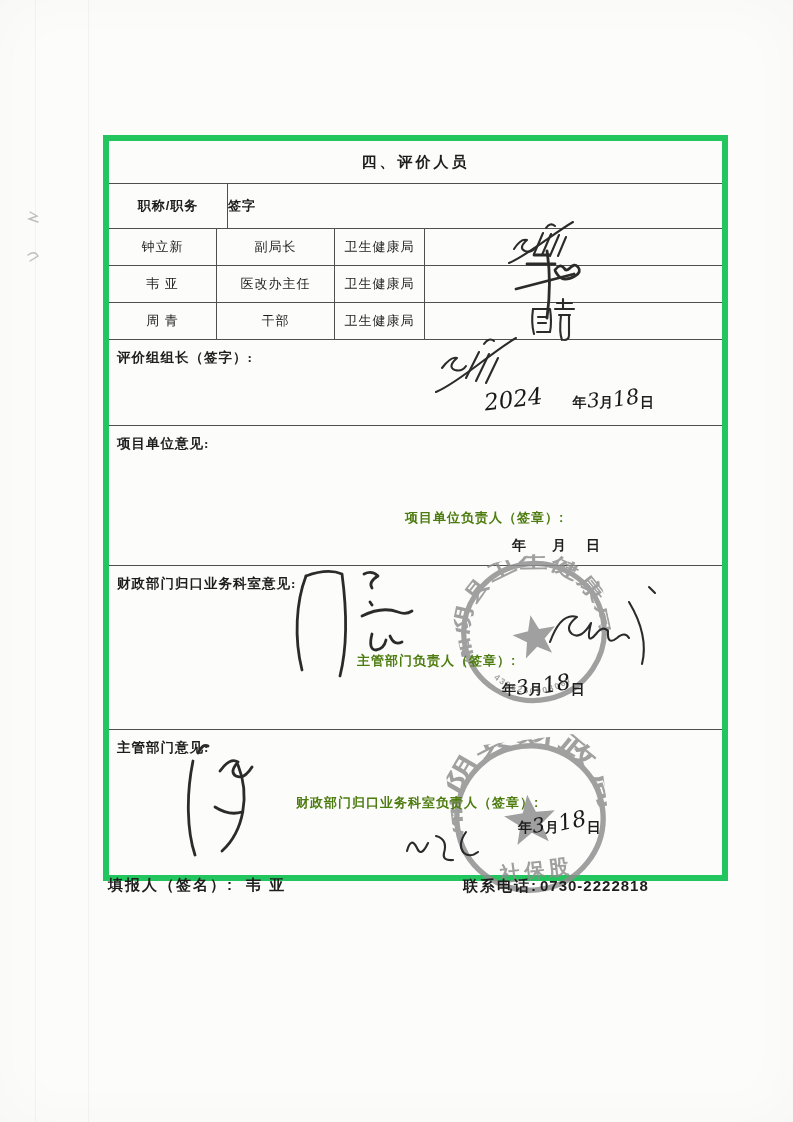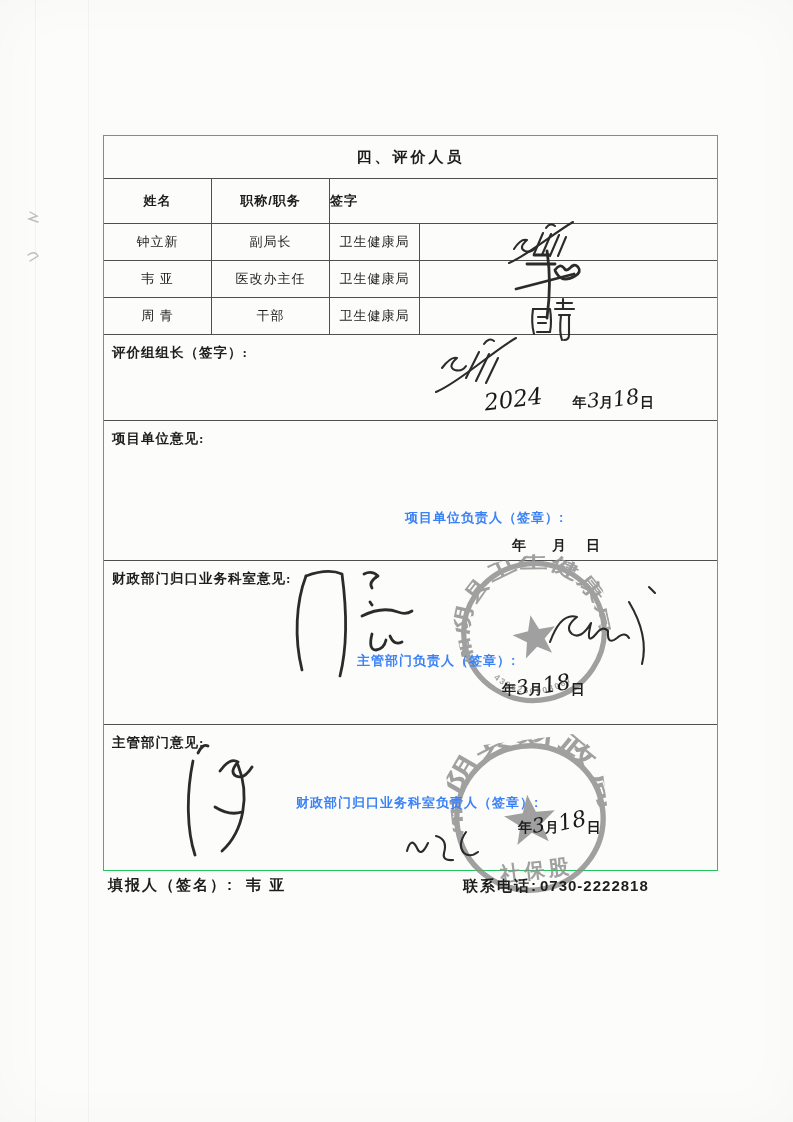--- a/index.html
+++ b/index.html
@@ -10,21 +10,21 @@
     overflow:hidden;
     font-family:"Liberation Sans","DejaVu Sans",sans-serif;
     color:#1d1d1d;
     box-shadow:inset 0 0 60px rgba(0,0,0,0.025);
   }
   .abs{position:absolute;}
   .scanline{position:absolute;top:0;bottom:0;width:1px;background:rgba(110,110,110,0.07);}
   
   .doc-table{
     position:absolute;left:103px;top:135px;width:613px;
-    border:1px solid #22c55e;
+    border:6px solid #22c55e;
     background:transparent;
   }
   .t-title{
     height:42px;display:flex;align-items:center;justify-content:center;
     font-size:15px;font-weight:700;letter-spacing:3px;
   }
   .t-row{display:flex;border-top:1px solid #4f4f4f;}
   .t-row .cell{
     display:flex;align-items:center;justify-content:center;
     font-size:13px;letter-spacing:1px;
@@ -35,21 +35,21 @@
   .t-head .cell{font-weight:600;}
   .t-head{height:44px;}
   .t-data{height:36px;}
   .c1{width:107px;} .c2{width:118px;} .c3{width:90px;} .c4{flex:1;}
   .t-head .c4{justify-content:flex-start;}
   
   .sec{border-top:1px solid #4f4f4f;position:relative;box-sizing:border-box;padding:8px 8px 0 8px;}
   .sec-label{font-size:13.5px;font-weight:600;letter-spacing:1px;font-family:Liberation Serif, serif;}
   .h86{height:86px;} .h140{height:140px;} .h146{height:146px;} .h164{height:164px;}
   
-  .plabel{position:absolute;font-size:13px;font-weight:600;letter-spacing:1px;color:#3b82f6;white-space:nowrap;}
+  .plabel{position:absolute;font-size:13px;font-weight:600;letter-spacing:1px;color:#4d7c0f;white-space:nowrap;}
   .date-row{position:absolute;display:flex;align-items:baseline;font-size:14px;font-weight:600;color:#1e1e1e;white-space:nowrap;}
   .date-row .gap{display:inline-block;}
   .hw{
     display:inline-block;
     font-family:"DejaVu Serif","Liberation Serif",serif;
     font-style:italic;font-weight:400;color:#181818;
   }
   
   .ink path{fill:none;stroke:#2b2b2b;stroke-width:2.1;stroke-linecap:round;stroke-linejoin:round;}
   .ink.bold path{stroke-width:2.8;}
@@ -70,21 +70,20 @@
   <div class="scanline" style="left:88px"></div>
   <svg class="abs smudge" style="left:22px;top:203px" width="24" height="70">
     <path d="M8,9 l7,4 -8,3 9,3"></path>
     <path d="M6,52 q7,-5 10,1 l-8,5"></path>
   </svg>
 
   <div class="doc-table">
     <div class="t-title">四、评价人员</div>
 
     <div class="t-row t-head">
-      <div class="cell c1">姓名</div>
       <div class="cell c2">职称/职务</div>
       <div class="cell c4">签字</div>
     </div>
 
     <div class="t-row t-data">
       <div class="cell c1">钟立新</div>
       <div class="cell c2">副局长</div>
       <div class="cell c3">卫生健康局</div>
       <div class="cell c4"></div>
     </div>

